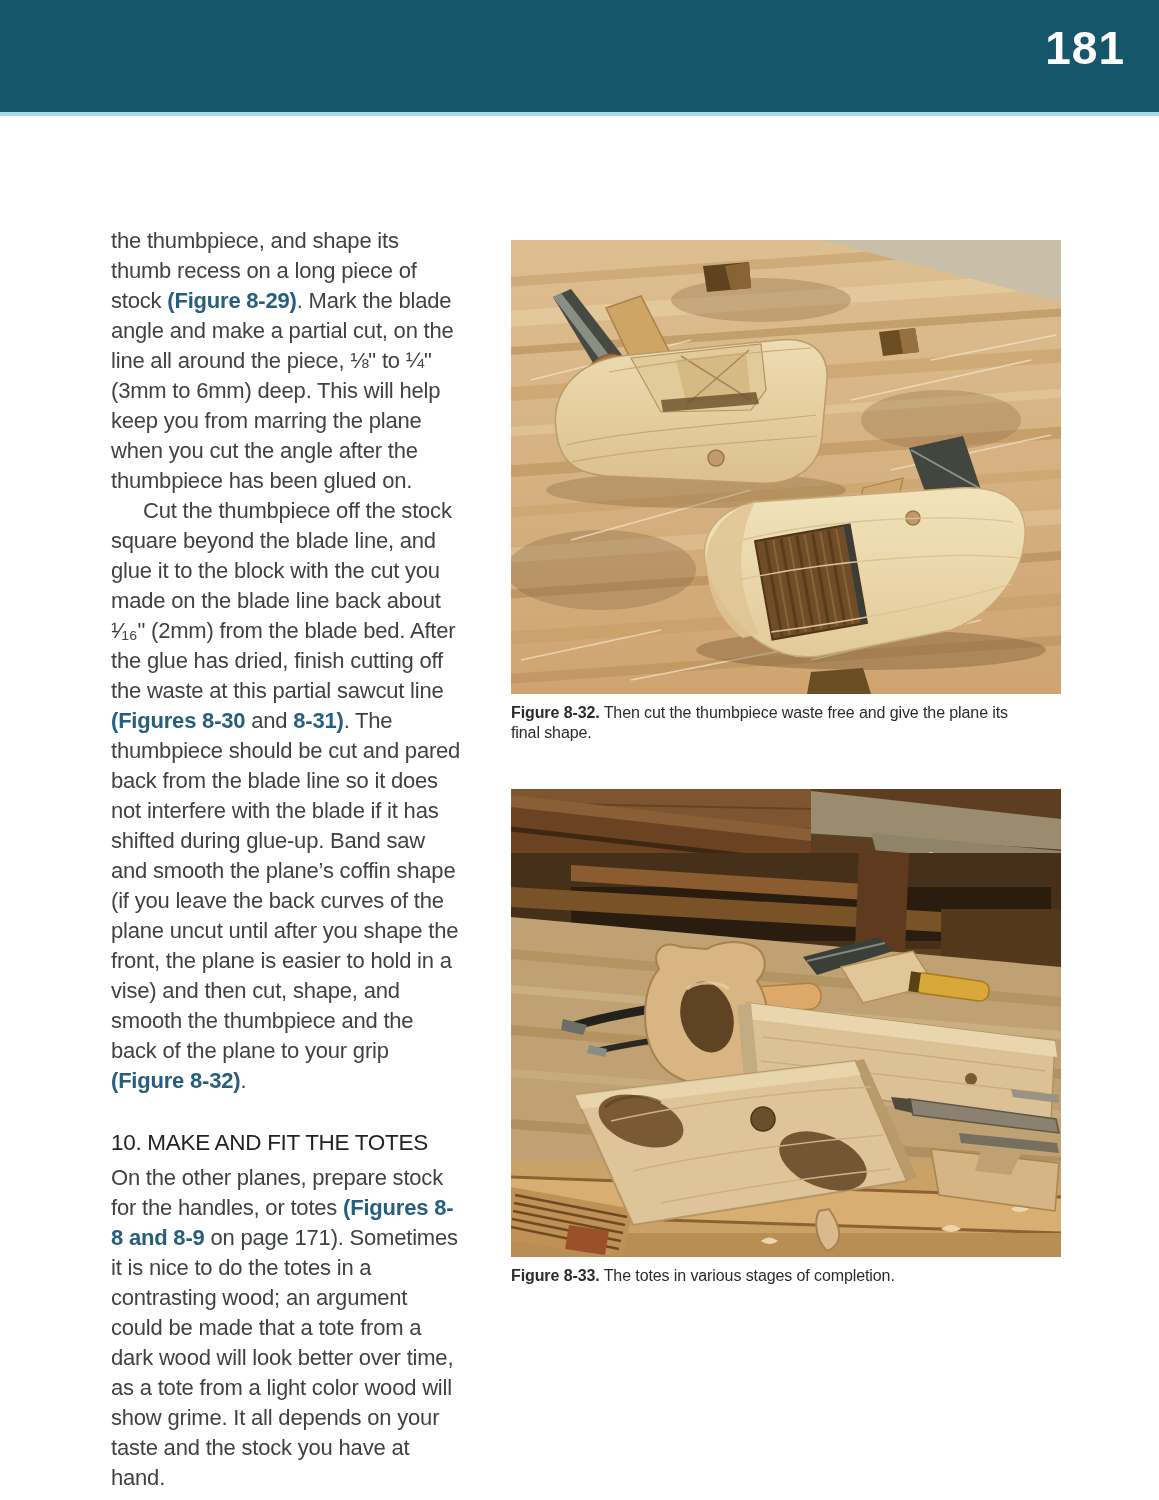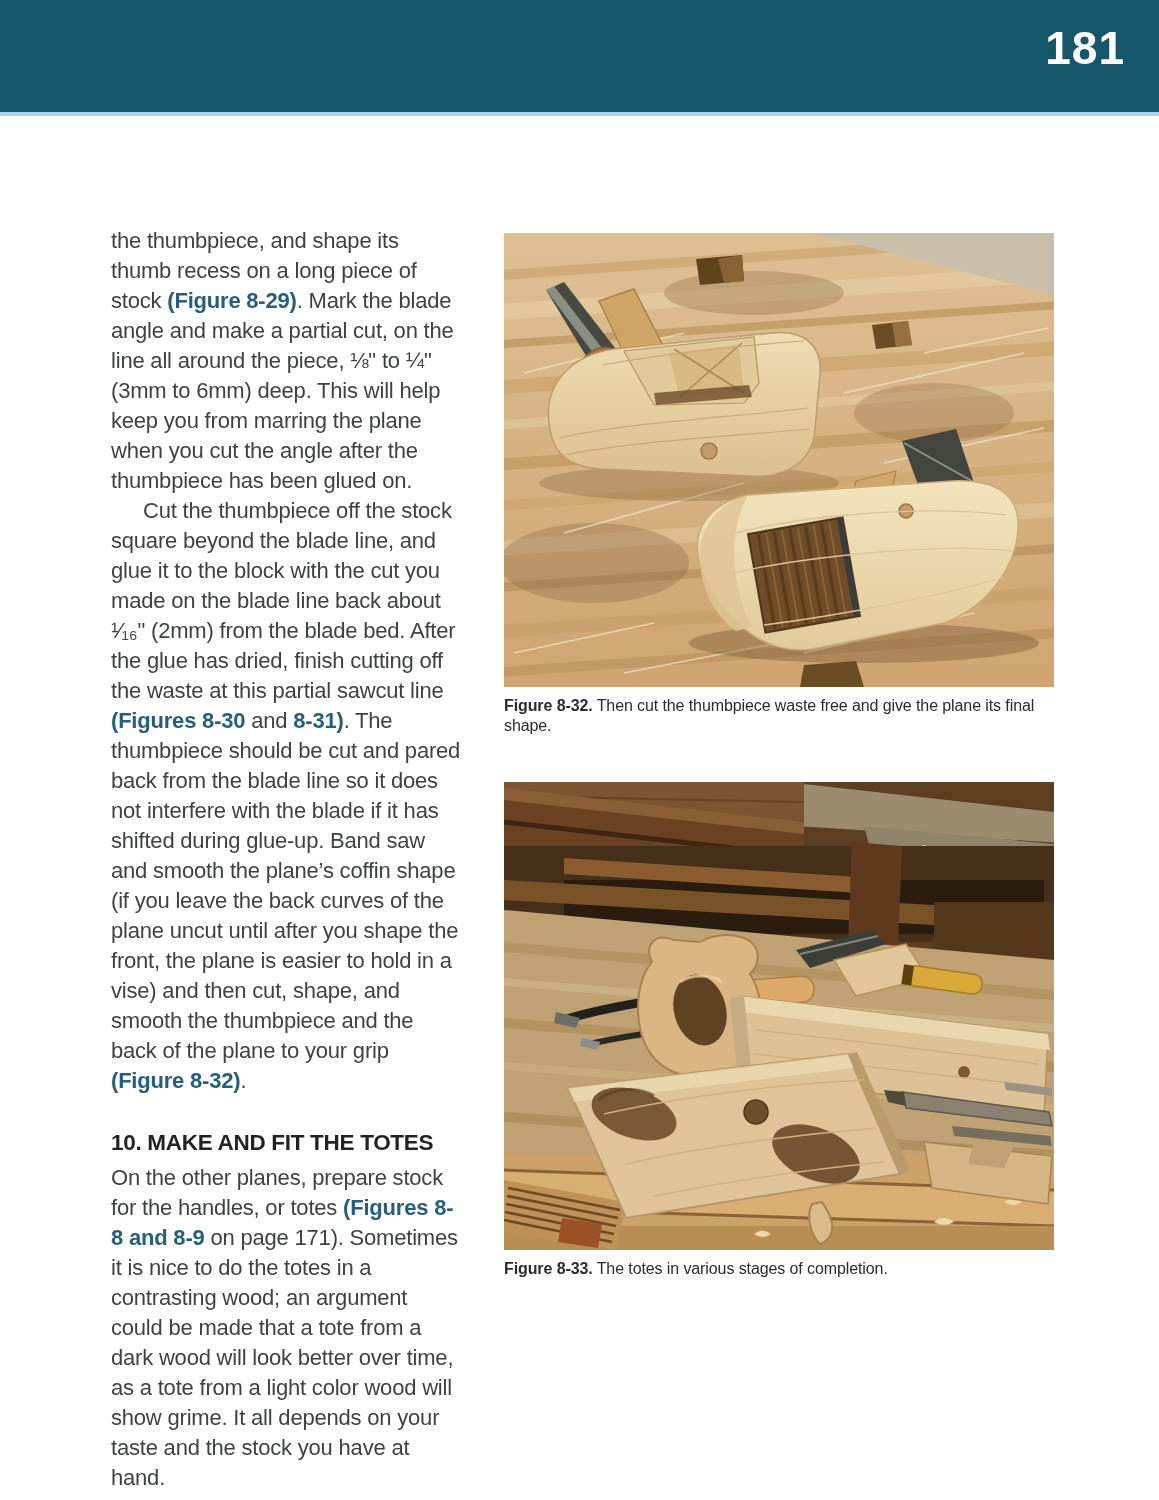--- a/index.html
+++ b/index.html
@@ -21,27 +21,27 @@
     padding-left:111px;
   }
   .text-column{
     width:352px;padding-top:110px;
     color:#3f4245;font-size:22px;line-height:30px;letter-spacing:-0.2px;
   }
   .text-column p{margin:0;}
   p.indent{text-indent:32px;}
   .xref{color:#265e7d;font-weight:bold;}
   h2.section-heading{
-    margin:32px 0 5px 0;color:#232323;font-size:22.5px;font-weight:bold;
+    margin:32px 0 5px 0;color:#232323;font-size:22.5px;font-weight:normal;
     letter-spacing:-0.3px;white-space:nowrap;
   }
   .figure-column{
     width:550px;margin-left:36px;padding-top:112px;
   }
-  figure{margin:5px;}
+  figure{margin:12px;}
   figure + figure{margin-top:46px;}
   .photo{width:550px;display:block;}
   .photo svg{display:block;}
   figcaption{
     margin-top:9px;font-size:16px;line-height:20px;color:#2b2b2b;letter-spacing:-0.1px;
   }
   figcaption b{font-weight:bold;}
 </style>
 </head>
 <body>

